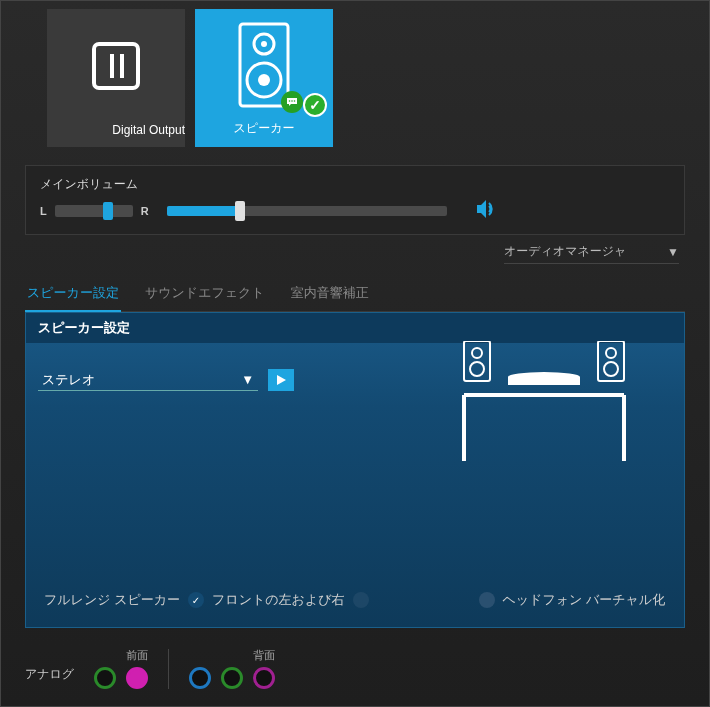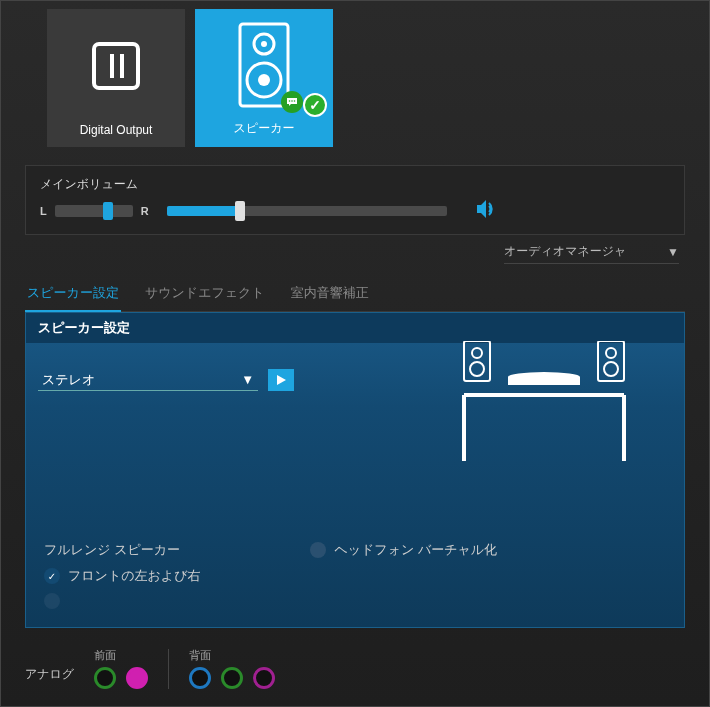--- a/index.html
+++ b/index.html
@@ -28,21 +28,21 @@
   .tb-btn { width: 22px; height: 22px; margin-left: 6px; display: flex; align-items: center; justify-content: center; color: #ccc; cursor: pointer; }
   
   .device-row { display: flex; gap: 10px; padding: 8px 0 0 46px; }
   .device-tab {
     width: 138px; height: 138px;
     display: flex; flex-direction: column; align-items: center; justify-content: flex-end;
     cursor: pointer;
     padding-bottom: 10px;
     position: relative;
   }
-  .device-tab.inactive { background: #3a3a3a; }
+  .device-tab.inactive { background: #3a3a3a; align-items: flex-end; }
   .device-tab.active { background: #1ea5e0; }
   .device-icon-wrap { flex: 1; display: flex; align-items: center; justify-content: center; width: 100%; }
   .device-label { color: #fff; font-size: 12px; text-align: center; }
   .check-badge {
     position: absolute; right: 6px; bottom: 30px;
     width: 24px; height: 24px; border-radius: 50%;
     background: #2cae2c; border: 2px solid #fff;
     display: flex; align-items: center; justify-content: center;
     color: #fff; font-size: 14px; font-weight: bold;
   }
@@ -122,39 +122,39 @@
     cursor: pointer;
   }
   .stage {
     position: absolute; right: 50px; top: 28px;
     width: 180px; height: 120px;
   }
   .panel-checks {
     position: absolute; left: 18px; bottom: 18px;
     display: flex; gap: 110px;
   }
-  .check-col { display: flex; flex-direction: column; gap: 8px; font-size: 13px; }
+  .check-col { display: flex; flex-direction: row; gap: 8px; font-size: 13px; }
   .check-line { display: flex; align-items: center; gap: 8px; }
   .chk {
     width: 16px; height: 16px; border-radius: 50%;
     background: #2a5070; display: flex; align-items: center; justify-content: center;
     font-size: 10px;
   }
   .chk.on { background: #134a72; }
   .chk.on::after { content: "✓"; color: #fff; }
   
   .ports {
     display: flex; align-items: flex-end;
     margin: 20px 24px 0 24px;
     gap: 20px;
   }
   .port-lbl { font-size: 12px; color: #ccc; padding-bottom: 6px; }
   .port-group { display: flex; flex-direction: column; gap: 4px; }
   .port-row { display: flex; gap: 10px; }
-  .port-hdr { font-size: 11px; color: #aaa; text-align: left; }
+  .port-hdr { font-size: 11px; color: #aaa; text-align: right; }
   .port {
     width: 22px; height: 22px; border-radius: 50%;
     border: 3px solid; background: #111;
   }
   .port-sep { width: 1px; height: 40px; background: #444; align-self: flex-end; }
 </style>
 </head>
 <body>
 
 <div class="window">

